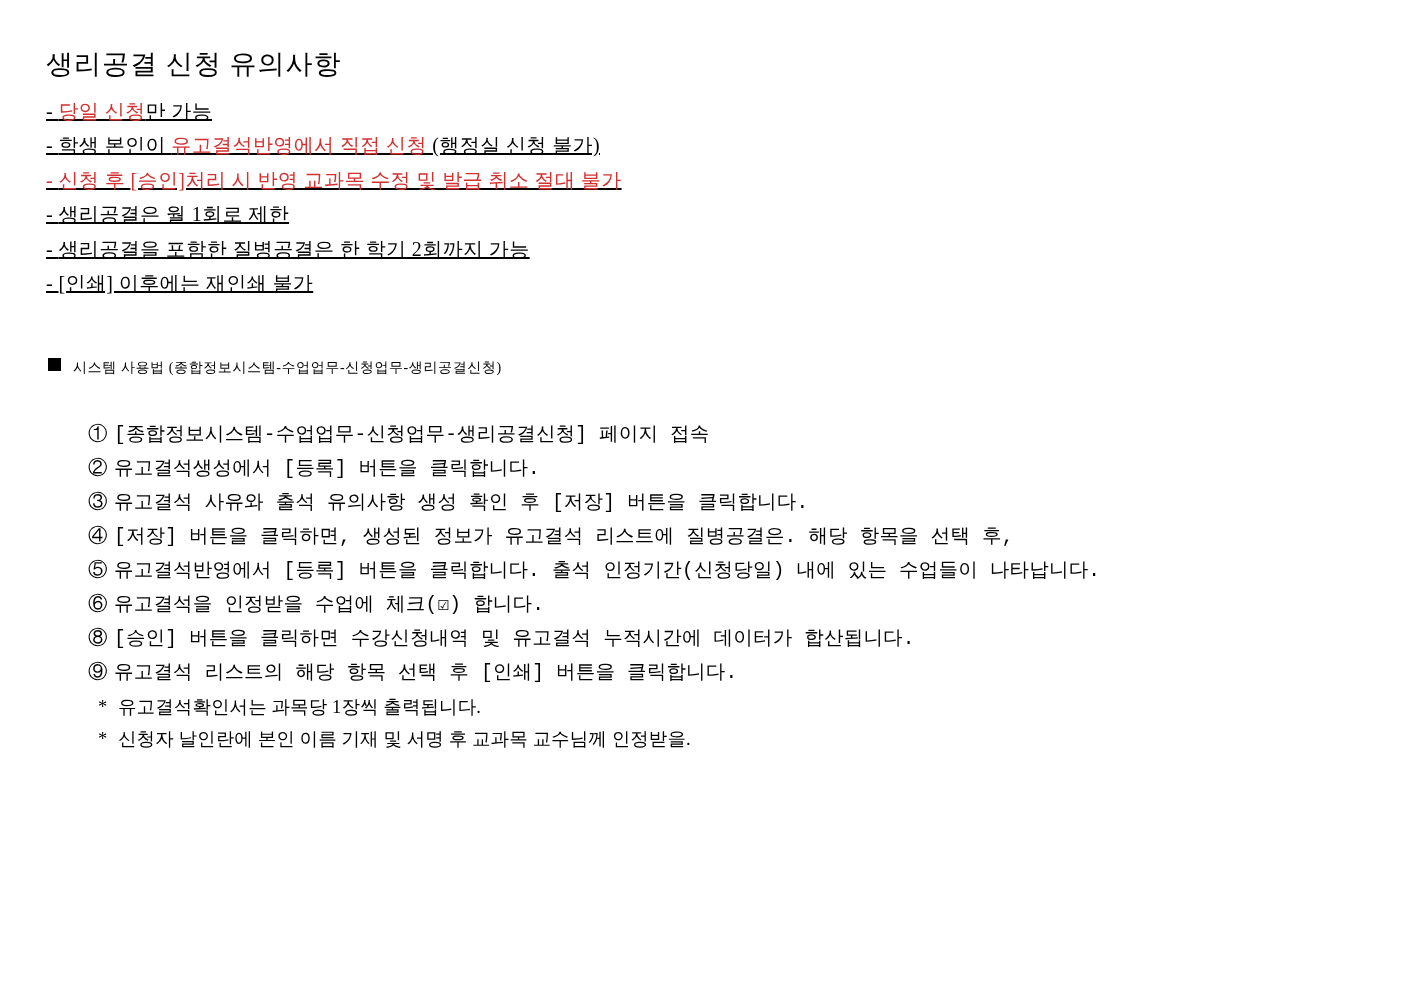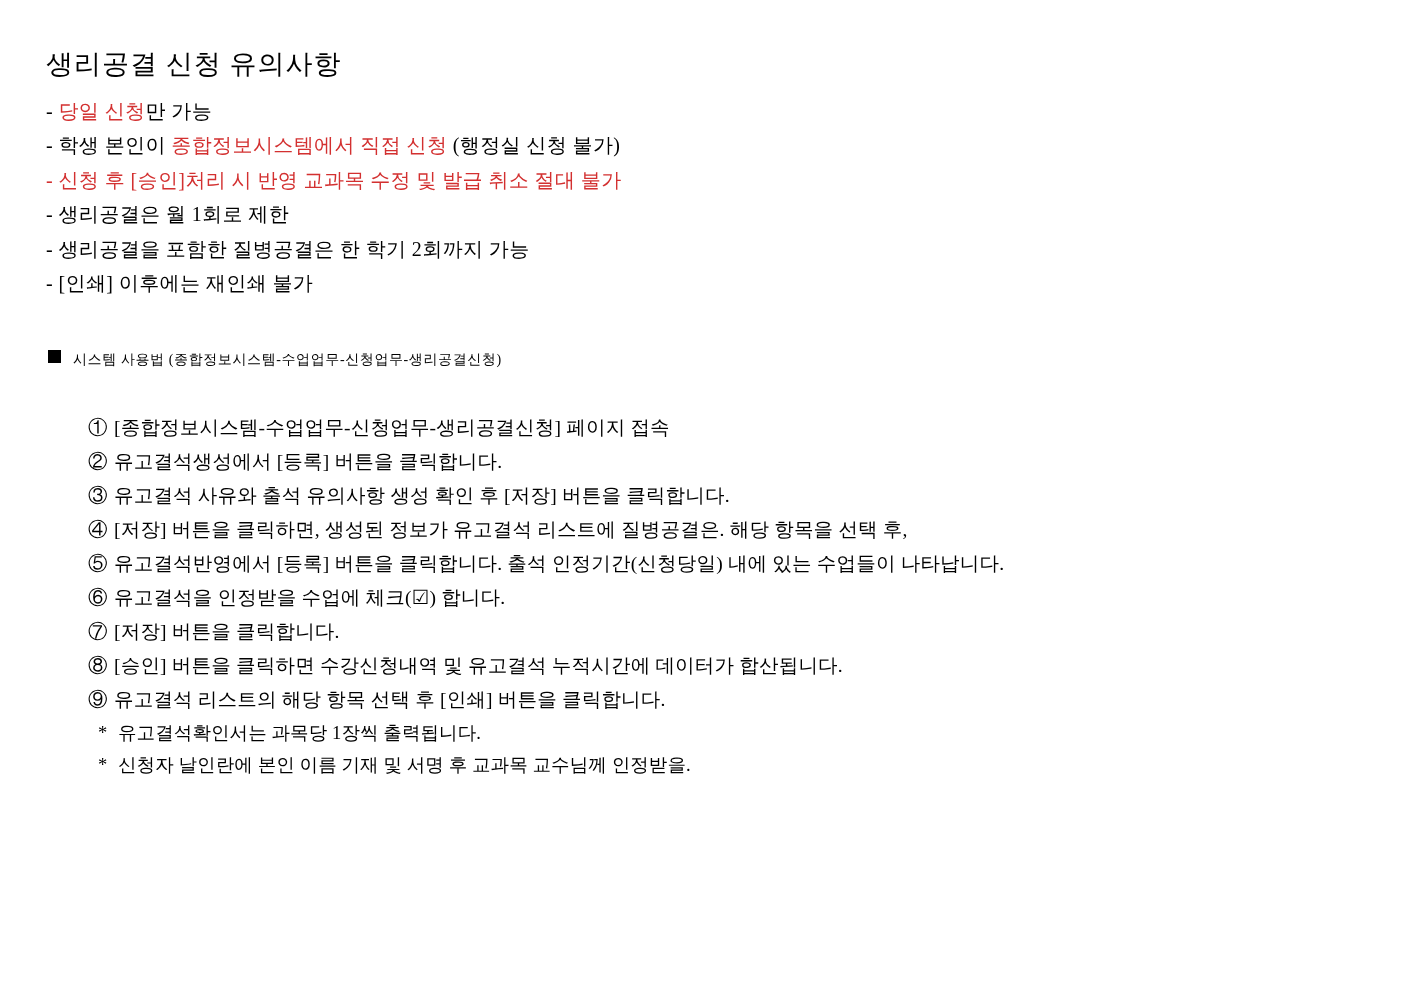--- a/index.html
+++ b/index.html
@@ -22,23 +22,24 @@
     box-sizing: border-box;
     padding: 40px 46px;
   }
   .doc-title {
     font-size: 27px;
     letter-spacing: 1px;
     margin: 6px 0 12px 0;
     font-weight: normal;
   }
   .notice-list {
-    margin: 0 0 4px 0;
+    margin: 0 0 12px 0;
     padding: 0;
     list-style: none;
+    text-decoration: underline;
   }
   .notice-list li {
     font-size: 20px;
     line-height: 1.72;
     letter-spacing: 0.4px;
     white-space: nowrap;
   }
   .red {
     color: #d33030;
   }
@@ -64,20 +65,21 @@
     padding: 0;
     list-style: none;
     margin-top: 42px;
     margin-left: 42px;
   }
   .steps > li {
     font-size: 19.5px;
     line-height: 1.74;
     letter-spacing: 0.2px;
     white-space: nowrap;
+    font-family: Liberation Mono, monospace;
   }
   .num {
     display: inline-block;
     min-width: 26px;
   }
   .subnotes {
     margin: 0;
     padding: 0;
     list-style: none;
     margin-left: 52px;
@@ -96,41 +98,40 @@
 </style>
 </head>
 <body>
 
 <div class="page">
 
   <h1 class="doc-title">생리공결 신청 유의사항</h1>
 
   <ul class="notice-list" id="notice-list">
       <li><span>- </span><span class="red">당일 신청</span><span>만 가능</span></li>
-      <li><span>- </span><span>학생 본인이 </span><span class="red">종합정보시스템에서 직접 신청</span><span> (행정실 신청 불가)</span></li>
+      <li><span>- </span><span>학생 본인이 </span><span class="red">유고결석반영에서 직접 신청</span><span> (행정실 신청 불가)</span></li>
       <li><span class="red">- </span><span class="red">신청 후 </span><span class="red">[승인]처리 시 반영 교과목 수정 및 발급 취소 절대 불가</span></li>
       <li><span>- </span><span>생리공결은 월 1회로 제한</span></li>
       <li><span>- </span><span>생리공결을 포함한 질병공결은 한 학기 2회까지 가능</span></li>
       <li><span>- </span><span>[인쇄] 이후에는 재인쇄 불가</span></li>
     </ul>
 
   <div class="section-gap"></div>
 
   <div class="section-head">
     <span class="sq"></span><span>시스템 사용법 (종합정보시스템-수업업무-신청업무-생리공결신청)</span>
   </div>
 
   <ol class="steps" id="steps-list">
       <li><span class="num">①</span><span>[종합정보시스템-수업업무-신청업무-생리공결신청] 페이지 접속</span></li>
       <li><span class="num">②</span><span>유고결석생성에서 [등록] 버튼을 클릭합니다.</span></li>
       <li><span class="num">③</span><span>유고결석 사유와 출석 유의사항 생성 확인 후 [저장] 버튼을 클릭합니다.</span></li>
       <li><span class="num">④</span><span>[저장] 버튼을 클릭하면, 생성된 정보가 유고결석 리스트에 질병공결은. 해당 항목을 선택 후,</span></li>
       <li><span class="num">⑤</span><span>유고결석반영에서 [등록] 버튼을 클릭합니다. 출석 인정기간(신청당일) 내에 있는 수업들이 나타납니다.</span></li>
       <li><span class="num">⑥</span><span>유고결석을 인정받을 수업에 체크(☑) 합니다.</span></li>
-      <li><span class="num">⑦</span><span>[저장] 버튼을 클릭합니다.</span></li>
       <li><span class="num">⑧</span><span>[승인] 버튼을 클릭하면 수강신청내역 및 유고결석 누적시간에 데이터가 합산됩니다.</span></li>
       <li><span class="num">⑨</span><span>유고결석 리스트의 해당 항목 선택 후 [인쇄] 버튼을 클릭합니다.</span></li>
     </ol>
 
   <ul class="subnotes" id="subnotes-list">
       <li><span class="ast">*</span><span>유고결석확인서는 과목당 1장씩 출력됩니다.</span></li>
       <li><span class="ast">*</span><span>신청자 날인란에 본인 이름 기재 및 서명 후 교과목 교수님께 인정받을.</span></li>
     </ul>
 
 </div>

